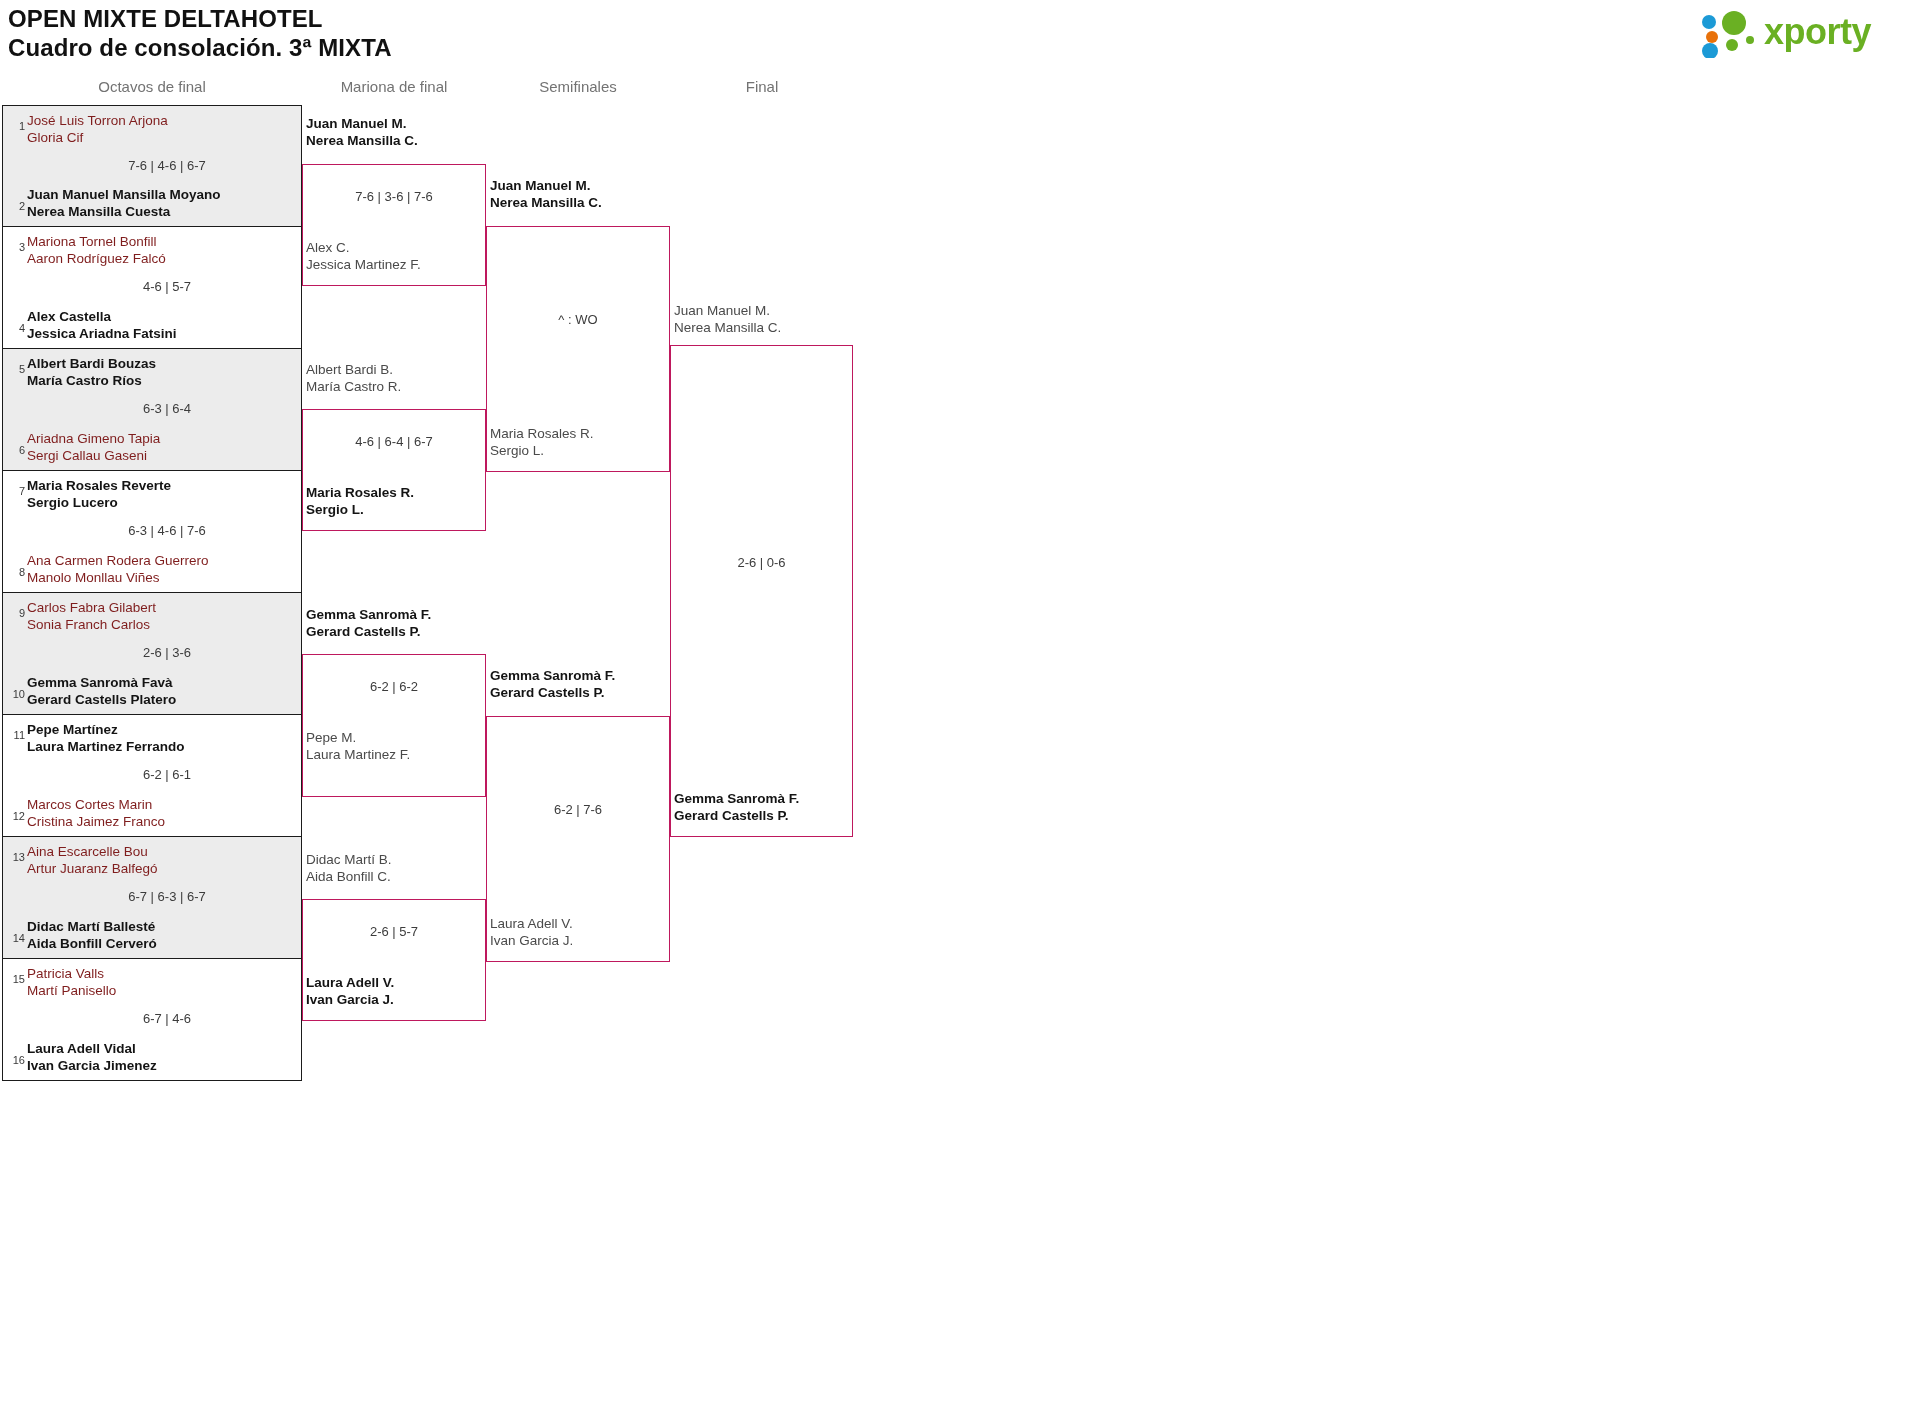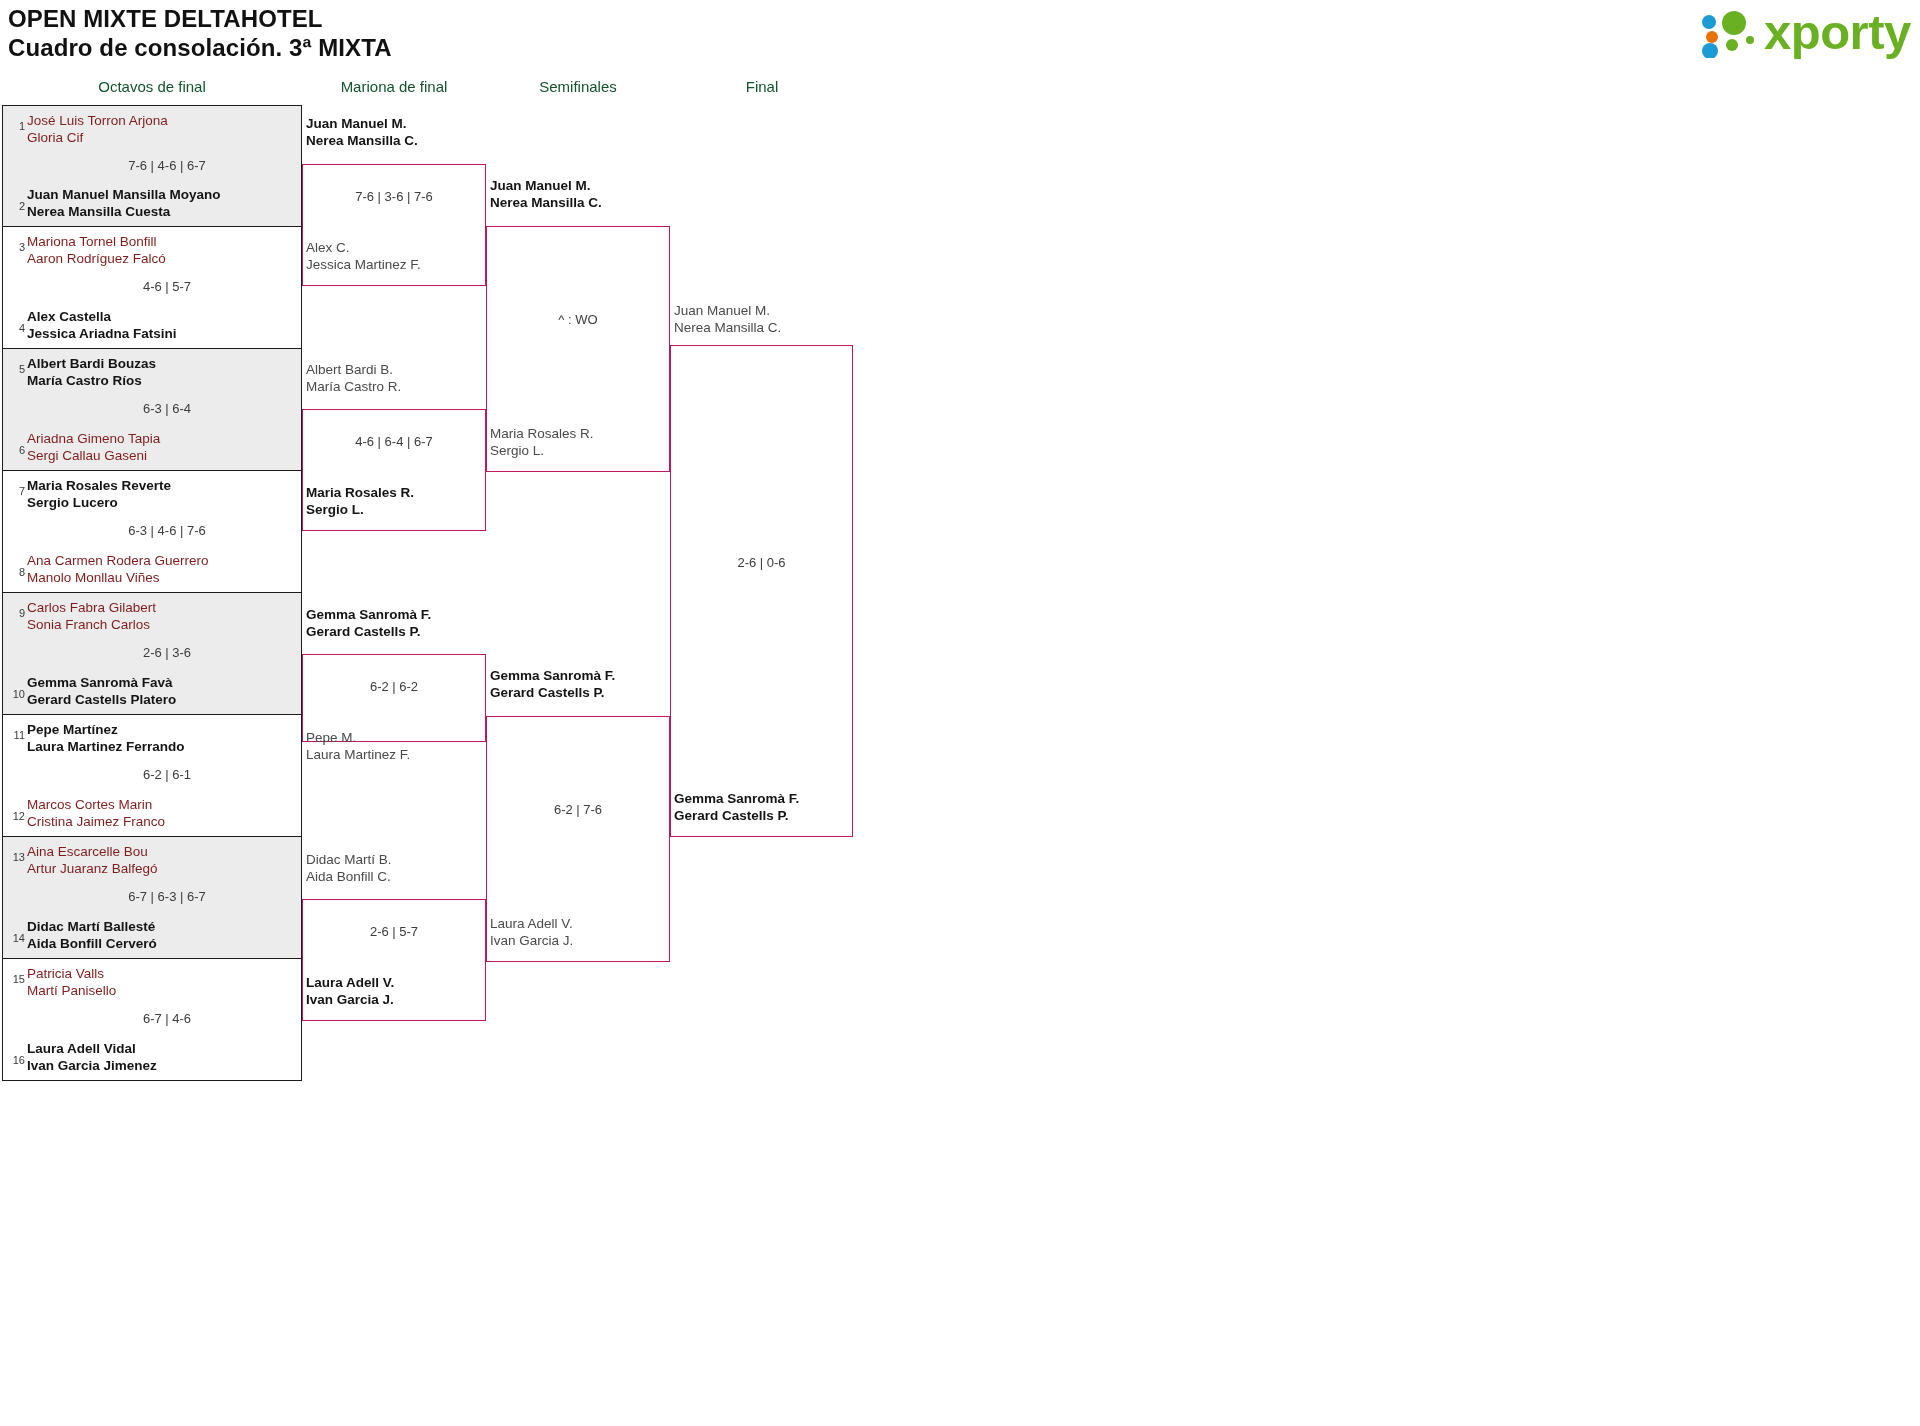--- a/index.html
+++ b/index.html
@@ -24,30 +24,30 @@
     color: #111111;
     line-height: 29px;
     letter-spacing: .1px;
     white-space: nowrap;
   }
 
   .logo { position: absolute; left: 1700px; top: 8px; width: 200px; height: 52px; }
   .logo-dots { position: absolute; left: 0; top: 2px; width: 62px; height: 48px; }
   .logo-text {
     position: absolute; left: 64px; top: -1px;
-    font-size: 49px; font-weight: bold;
+    font-size: 36px; font-weight: bold;
     color: #6ab023; letter-spacing: -.5px;
     line-height: 50px;
   }
 
   
   .round-head {
     position: absolute;
     font-size: 15px;
-    color: #14532d;
+    color: #737373;
     font-weight: normal;
     white-space: nowrap;
     text-align: center;
   }
 
   
   .r1 { position: absolute; left: 2px; top: 105px; width: 300px; }
   .r1-match {
     position: relative;
     height: 122px;
@@ -266,21 +266,21 @@
   </div>
   <div class="entry win" style="left:306px; top:484px;">
     <div>Maria Rosales R.</div>
     <div>Sergio L.</div>
   </div>
 
   <div class="entry win" style="left:306px; top:606px;">
     <div>Gemma Sanromà F.</div>
     <div>Gerard Castells P.</div>
   </div>
-  <div class="bx" style="left:302px; top:654px; width:184px; height:88px;">
+  <div class="bx" style="left:302px; top:654px; width:184px; height:143px;">
     <div class="bx-score" style="top:24px;">6-2 | 6-2</div>
   </div>
   <div class="entry" style="left:306px; top:729px;">
     <div>Pepe M.</div>
     <div>Laura Martinez F.</div>
   </div>
 
   <div class="entry" style="left:306px; top:851px;">
     <div>Didac Martí B.</div>
     <div>Aida Bonfill C.</div>

